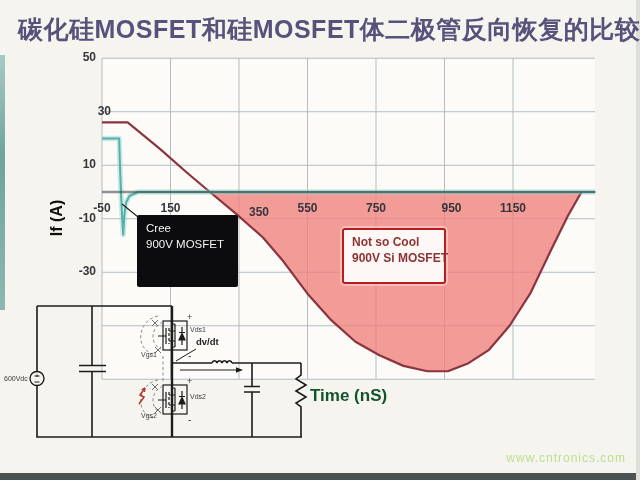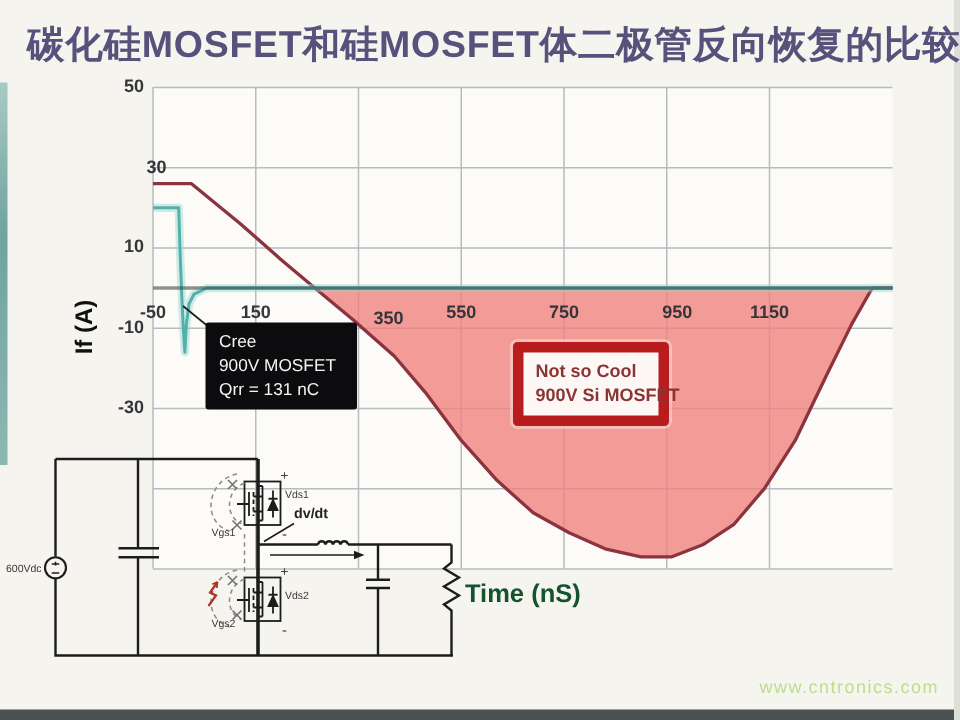--- a/index.html
+++ b/index.html
@@ -21,27 +21,27 @@
   #y-axis-label{
     left:36px;top:202px;width:56px;height:32px;text-align:center;
     font-size:16px;font-weight:700;color:#101010;
     transform:rotate(-90deg);
   }
   #x-axis-label{
     left:310px;top:386px;font-size:17px;font-weight:700;color:#14532d;
   }
   .callout{position:absolute;box-sizing:border-box;}
   #sic-box{
-    left:137px;top:215px;width:101px;height:58px;
+    left:137px;top:215px;width:101px;height:72px;
     background:#0c0c0e;color:#f4f4f4;border-radius:2px;
     padding:5px 9px;font-size:11.5px;line-height:16px;font-weight:500;
   }
   #si-box{
     left:342px;top:228px;width:104px;height:56px;
-    background:#fdf7f5;border:7px solid #b91c1c;border-radius:3px;
+    background:#fdf7f5;border:2px solid #b91c1c;border-radius:3px;
     padding:4px 8px;font-size:12px;line-height:16px;font-weight:700;color:#8c3434;
     box-shadow:0 0 0 2px rgba(255,255,255,0.35);
   }
   .callout div{white-space:nowrap;}
   #watermark{
     right:14px;top:451px;font-size:12px;color:#bade8e;letter-spacing:1px;
   }
   #left-stripe{left:0;top:55px;width:5px;height:255px;
     background:linear-gradient(180deg,#a8cac4,#6fa39d 40%,#8db8b2);}
   #bottom-strip{left:0;top:473px;width:640px;height:7px;background:#4a5352;}
@@ -167,20 +167,19 @@
     <div class="tick ytick" style="left: 60px; top: 210.75px;">-10</div>
     <div class="tick ytick" style="left: 60px; top: 264.25px;">-30</div>
   </div>
 
 <div class="abs" id="y-axis-label">If (A)</div>
 <div class="abs" id="x-axis-label">Time (nS)</div>
 
 <div class="callout" id="sic-box">
   <div>Cree</div>
   <div>900V MOSFET</div>
-  <div>Qrr = 131 nC</div>
 </div>
 <div class="callout" id="si-box">
   <div>Not so Cool</div>
   <div>900V Si MOSFET</div>
 </div>
 
 <div class="abs" id="watermark">www.cntronics.com</div>
 
 </body></html>

